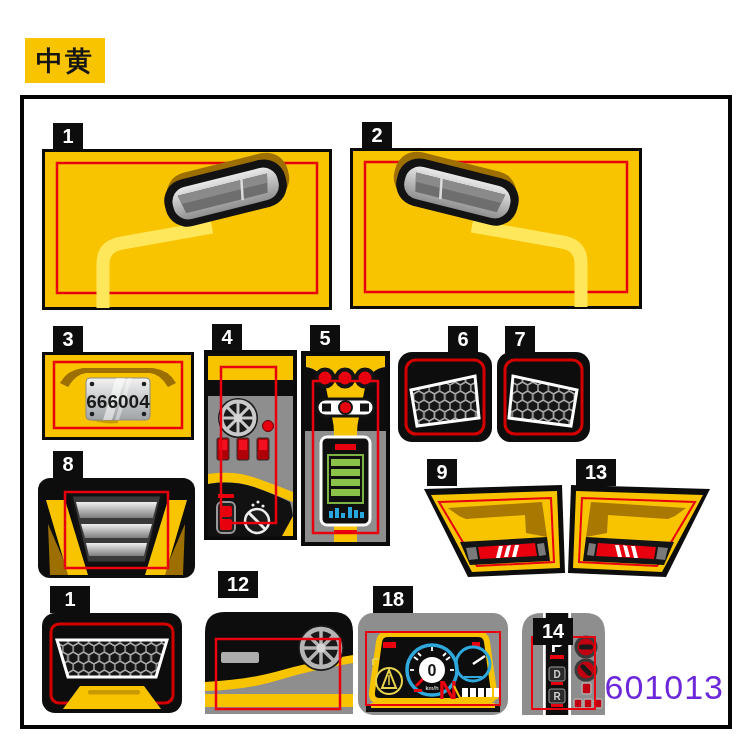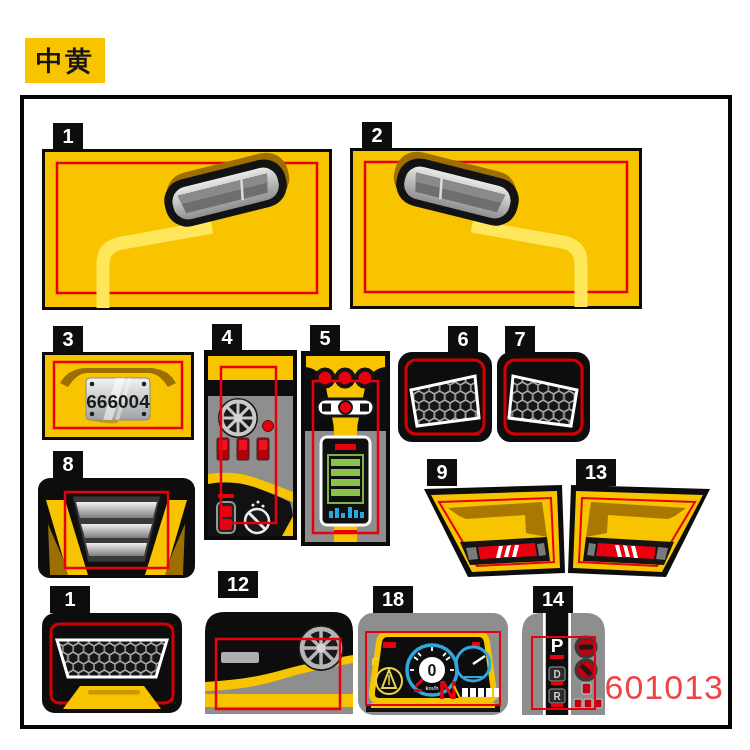--- a/index.html
+++ b/index.html
@@ -29,23 +29,23 @@
   #s11{left:42px;top:613px;width:140px;height:100px}
   #s12{left:205px;top:612px;width:148px;height:102px}
   #s13{left:358px;top:613px;width:150px;height:102px}
   #s14{left:522px;top:613px;width:83px;height:102px}
   #t1{left:53px;top:123px}   #t2{left:362px;top:122px}
   #t3{left:53px;top:326px}   #t4{left:212px;top:324px}
   #t5{left:310px;top:325px}  #t6{left:448px;top:326px}
   #t7{left:505px;top:326px}  #t8{left:53px;top:451px}
   #t9{left:427px;top:459px}  #t10{left:576px;top:459px}
   #t11{left:50px;top:586px}  #t12{left:218px;top:571px}
-  #t13{left:373px;top:586px} #t14{left:533px;top:586px}
+  #t13{left:373px;top:586px} #t14{left:533px;top:618px}
   .code{position:absolute;left:588px;top:668px;width:136px;text-align:right;
-        font-size:34px;color:#ef4444;letter-spacing:1px;z-index:3;}
+        font-size:34px;color:#6d28d9;letter-spacing:1px;z-index:3;}
 </style>
 </head>
 <body>
 
 <div class="sheet">
 
   <svg width="0" height="0" style="position:absolute" aria-hidden="true">
     <defs>
       <path id="hexp" d="M0,-6 L5.2,-3 L5.2,3 L0,6 L-5.2,3 L-5.2,-3 Z"></path>
       <pattern id="hexpat" width="10.4" height="18" patternUnits="userSpaceOnUse">

